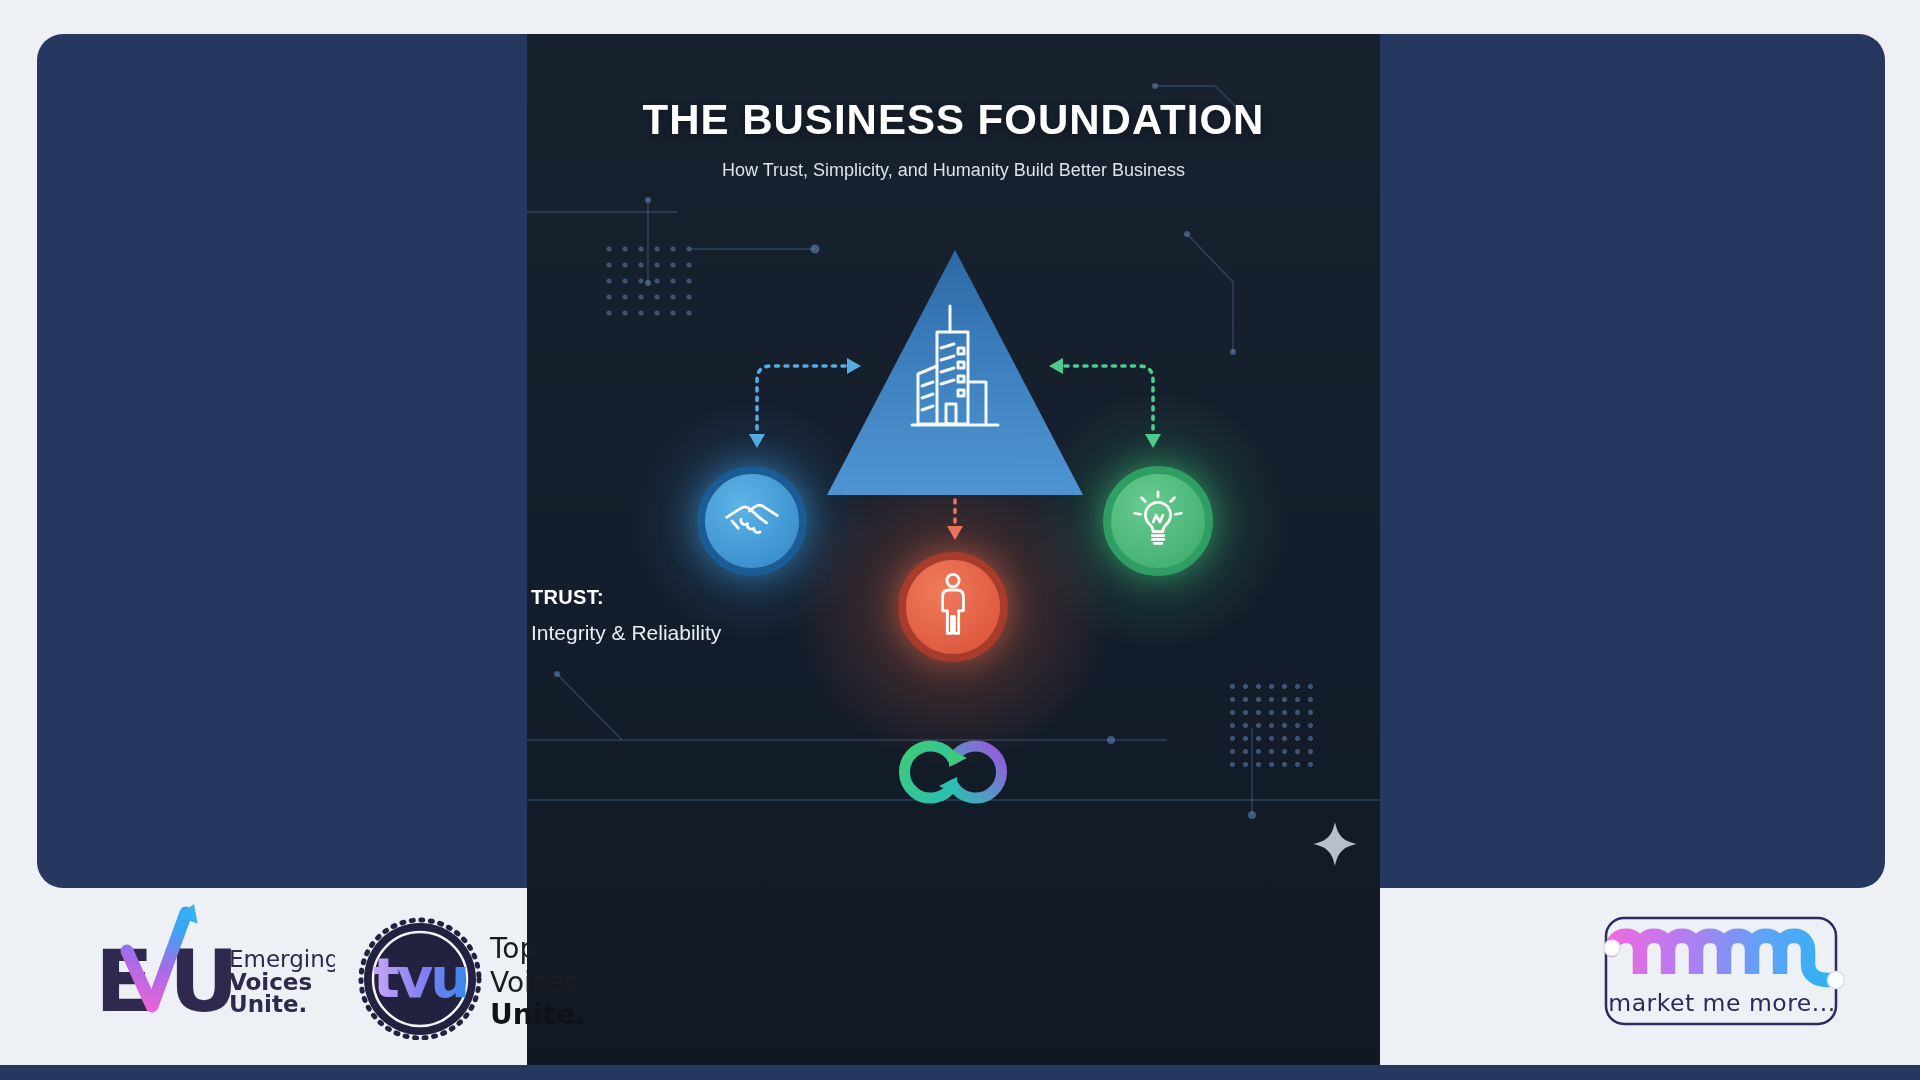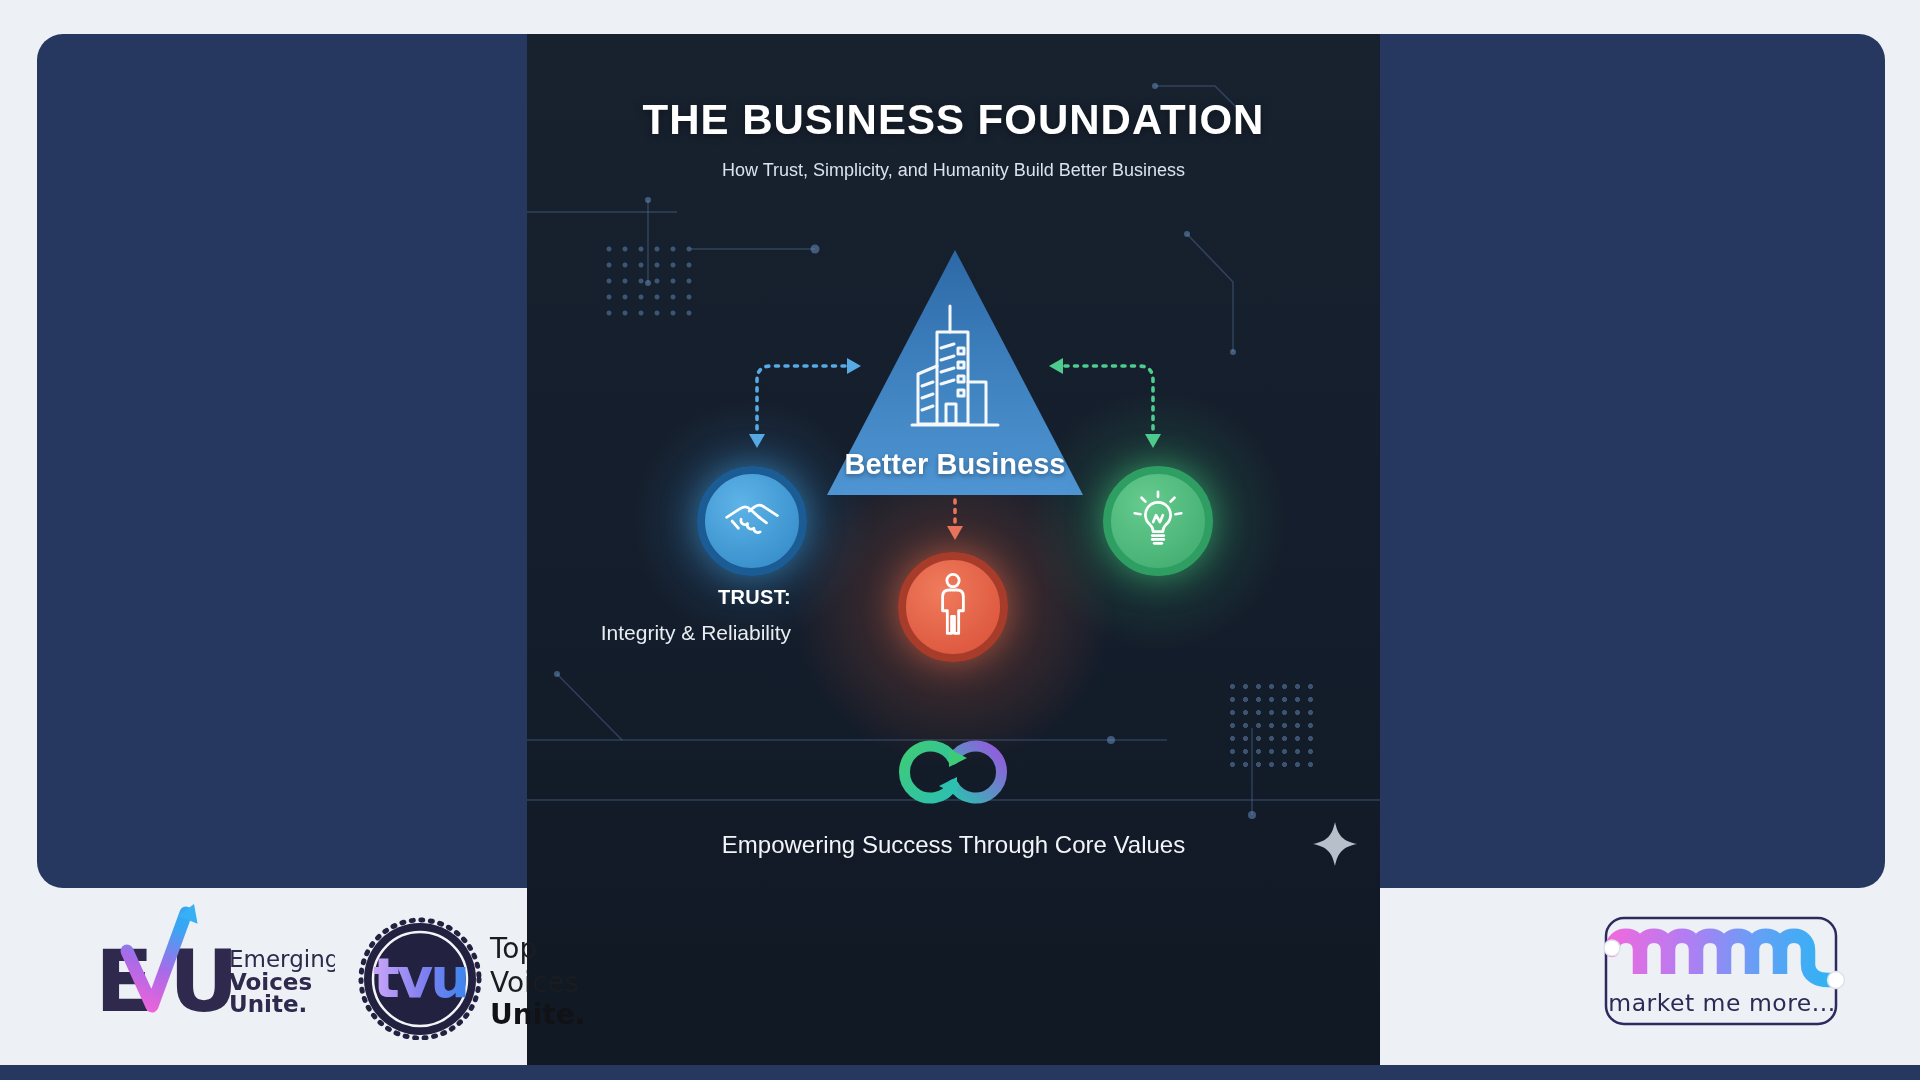--- a/index.html
+++ b/index.html
@@ -34,21 +34,21 @@
   #better-label{left:300px;top:414px;width:256px;text-align:center;color:#ffffff;
     font-size:29px;font-weight:700;text-shadow:0 2px 5px rgba(0,0,0,.35);}
   .node{width:110px;height:110px;border-radius:50%;box-sizing:border-box;}
   #node-trust{left:170px;top:432px;background:radial-gradient(circle at 38% 32%,#5eb4e8,#2f86c4);
     border:8px solid #1c5c94;box-shadow:0 0 34px rgba(70,165,230,.55);}
   #node-humanity{left:371px;top:518px;background:radial-gradient(circle at 38% 32%,#f07b5d,#d84f36);
     border:8px solid #a83c2b;box-shadow:0 0 34px rgba(240,110,75,.55);}
   #node-simplicity{left:576px;top:432px;background:radial-gradient(circle at 38% 32%,#66cb8f,#3da96c);
     border:8px solid #2f9e63;box-shadow:0 0 34px rgba(70,215,130,.55);}
   .node svg{position:absolute;left:50%;top:50%;transform:translate(-50%,-50%);}
-  .pillar-label{width:260px;text-align:right;color:#ffffff;}
+  .pillar-label{width:260px;text-align:left;color:#ffffff;}
   .pillar-label .pname{font-size:20px;font-weight:700;letter-spacing:.3px;}
   .pillar-label .pdesc{font-size:21px;color:#e8edf3;margin-top:12px;}
   #label-trust{left:4px;top:552px;}
   #label-humanity{left:296px;top:631px;}
   #label-simplicity{left:585px;top:552px;}
   #footer-tagline{left:0;top:797px;width:853px;text-align:center;color:#f2f5f8;font-size:24px;}
   
   #bottom-bar{left:0;bottom:0;width:1920px;height:15px;background:#263860;}
   svg text{font-family:"DejaVu Sans","Liberation Sans",sans-serif;}
 </style>
@@ -108,21 +108,20 @@
         <rect x="48" y="86" width="6" height="6"></rect>
       <path d="M27 62 L8 70 L8 120 L27 120"></path>
       <line x1="12" y1="82" x2="23" y2="78"></line>
         <line x1="12" y1="94" x2="23" y2="90"></line>
       <line x1="12" y1="106" x2="23" y2="102"></line>
       <path d="M58 78 L76 78 L76 120"></path>
       <rect x="36" y="100" width="10" height="20"></rect>
       <line x1="2" y1="121" x2="88" y2="121"></line>
     </g>
   </svg>
-  <div class="abs" id="better-label">Better Business</div>
 
   <svg class="abs" width="853" height="854" style="left:0;top:0">
     <g fill="none" stroke-width="3.6" stroke-linecap="round" stroke-dasharray="3 6.5">
       <path d="M318,332 L244,332 Q230,332 230,346 L230,398" stroke="#57aae3"></path>
       <path d="M538,332 L612,332 Q626,332 626,346 L626,398" stroke="#4ecb8f"></path>
       <path d="M428,466 L428,492" stroke="#e8745c"></path>
     </g>
     <g stroke="none">
       <polygon points="334,332 320,324 320,340" fill="#57aae3"></polygon>
       <polygon points="230,414 222,400 238,400" fill="#57aae3"></polygon>
@@ -189,21 +188,20 @@
       </linearGradient>
     </defs>
     <g fill="none" stroke-width="11" stroke-linecap="round">
       <path d="M60,31 A26,26 0 1 1 60,57" stroke="url(#gr)"></path>
       <path d="M60,57 A26,26 0 1 1 60,31" stroke="url(#gl)"></path>
     </g>
     <polygon points="74,30 56,21 56,39" fill="#3ecb77"></polygon>
     <polygon points="46,58 64,49 64,67" fill="#2cc0b0"></polygon>
   </svg>
 
-  <div class="abs" id="footer-tagline">Empowering Success Through Core Values</div>
 
   <svg class="abs" style="left:784px;top:786px" width="48" height="48" viewBox="0 0 48 48">
     <path d="M24,2 C27,16 32,21 46,24 C32,27 27,32 24,46 C21,32 16,27 2,24 C16,21 21,16 24,2 Z" fill="#b6bfca"></path>
   </svg>
 </div>
 
 <svg class="abs" style="left:95px;top:903px" width="240" height="115" viewBox="0 0 240 115">
   <defs>
     <linearGradient id="evuGrad" x1="0" y1="1" x2="0.25" y2="0">
       <stop offset="0" stop-color="#f263d8"></stop>

